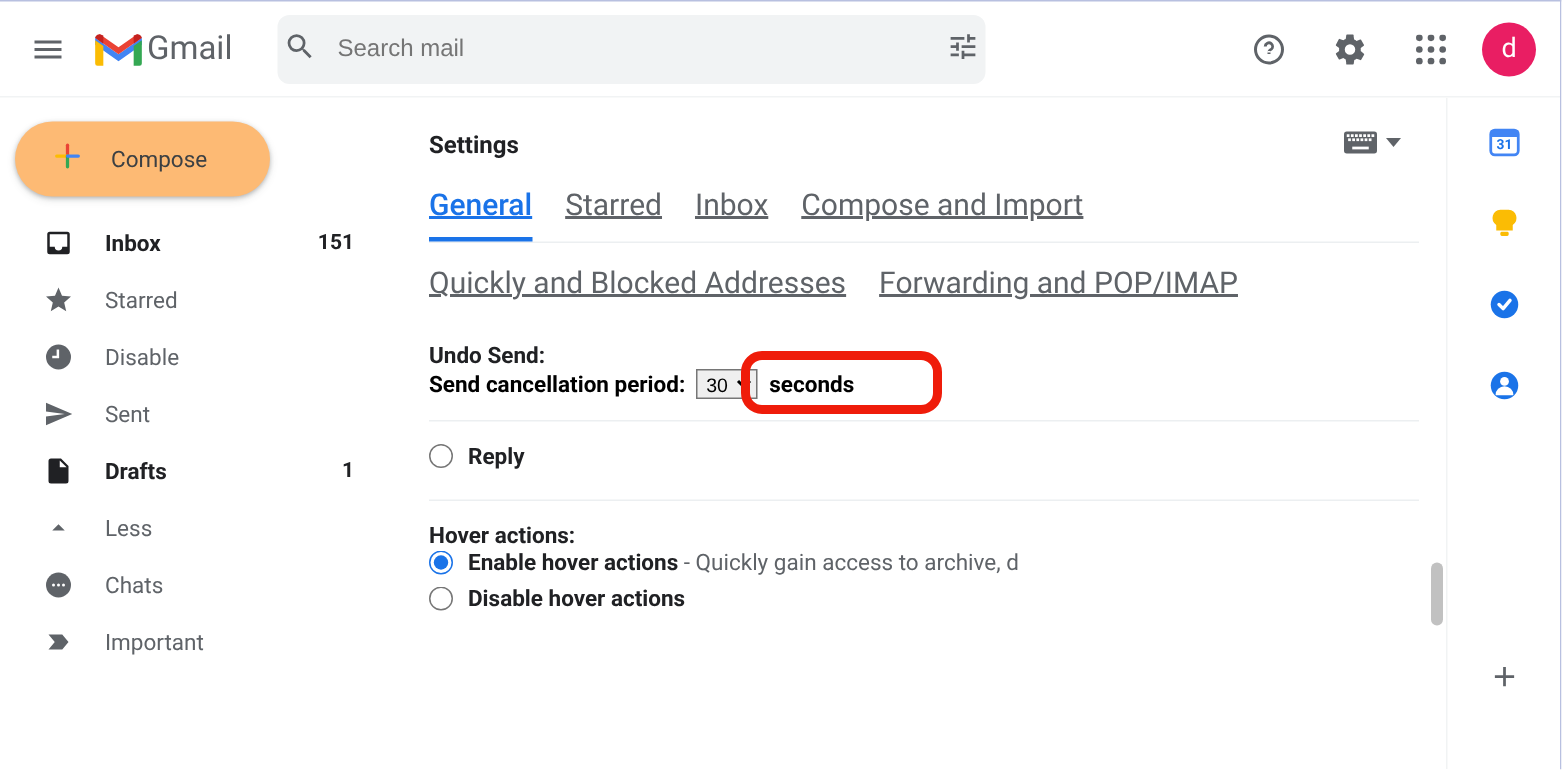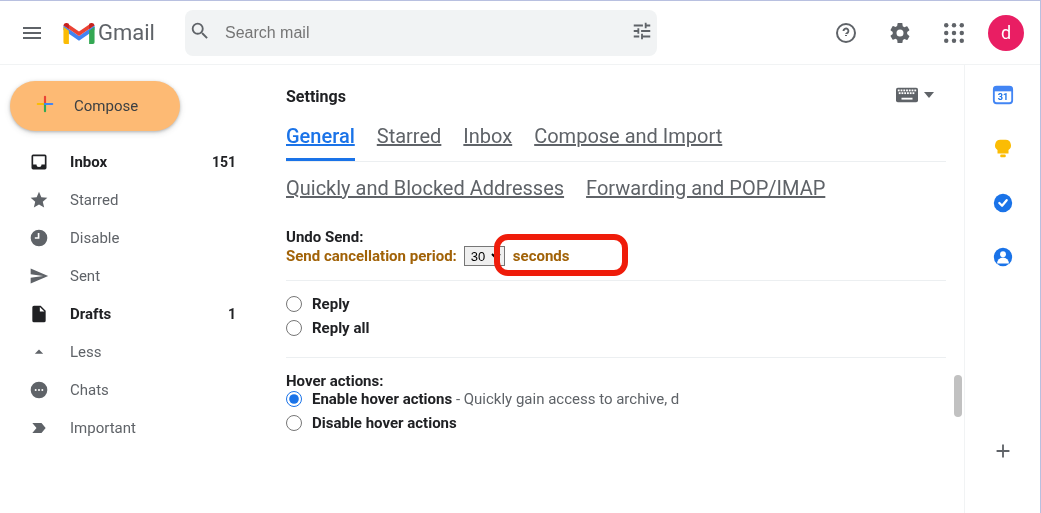--- a/index.html
+++ b/index.html
@@ -47,21 +47,21 @@
   .setting-row{display:flex;padding:14px 0;border-bottom:1px solid #eceff1;font-size:15px;flex-direction:column;}
   .setting-row:last-child{border-bottom:none;}
   .setting-label{width:128px;font-weight:700;color:#202124;}
   .setting-body{flex:1;}
   .learn-more{color:#1a73e8;font-weight:400;cursor:pointer;font-size:15px;}
   .radio-row{display:flex;align-items:center;gap:10px;margin-bottom:6px;}
   .radio-row input[type=radio]{width:16px;height:16px;accent-color:#1a73e8;}
   .radio-row label{font-weight:700;color:#202124;}
   .radio-row .desc{font-weight:400;color:#5f6368;}
   .cancel-line{display:flex;align-items:center;gap:2px;position:relative;}
-  .cancel-text{font-weight:700;color:#a16207;}
+  .cancel-text{font-weight:700;color:#000000;}
   .sec-select{border:1px solid #767676;background:#efefef;font-size:13px;padding:0 2px;height:20px;}
   .red-ring{position:absolute;left:208px;top:-12px;width:134px;height:42px;border:6px solid #ef1c0a;border-radius:14px;pointer-events:none;}
   .keyboard-ind{position:absolute;right:30px;top:22px;display:flex;align-items:center;gap:6px;color:#5f6368;cursor:pointer;}
   .keyboard-ind svg{width:22px;height:16px;fill:#5f6368;}
   .scroll-thumb{position:absolute;right:2px;top:310px;width:8px;height:42px;background:#c1c1c1;border-radius:4px;}
   
   .side-panel{width:76px;border-left:1px solid #f1f3f4;display:flex;flex-direction:column;align-items:center;padding-top:18px;gap:30px;}
   .side-ic{width:24px;height:24px;display:flex;align-items:center;justify-content:center;cursor:pointer;}
   .side-ic svg{width:22px;height:22px;}
   .side-panel .spacer{flex:1;}
@@ -267,24 +267,20 @@
             </div>
           </div>
         </div>
 
         <div class="setting-row">
           <div class="setting-body">
             <div class="radio-row">
               <input type="radio" name="dr" style="">
               <label>Reply</label>
             </div>
-            <div class="radio-row">
-              <input type="radio" name="dr" style="">
-              <label>Reply all</label>
-            </div>
           </div>
         </div>
 
         <div class="setting-row" style="border-bottom:none">
           <div class="setting-label">Hover actions:</div>
           <div class="setting-body">
             <div class="radio-row">
               <input type="radio" name="ha" checked="" style="">
               <label><span style="font-weight:700">Enable hover actions</span><span class="desc"> - Quickly gain access to archive, d</span></label>
             </div>

